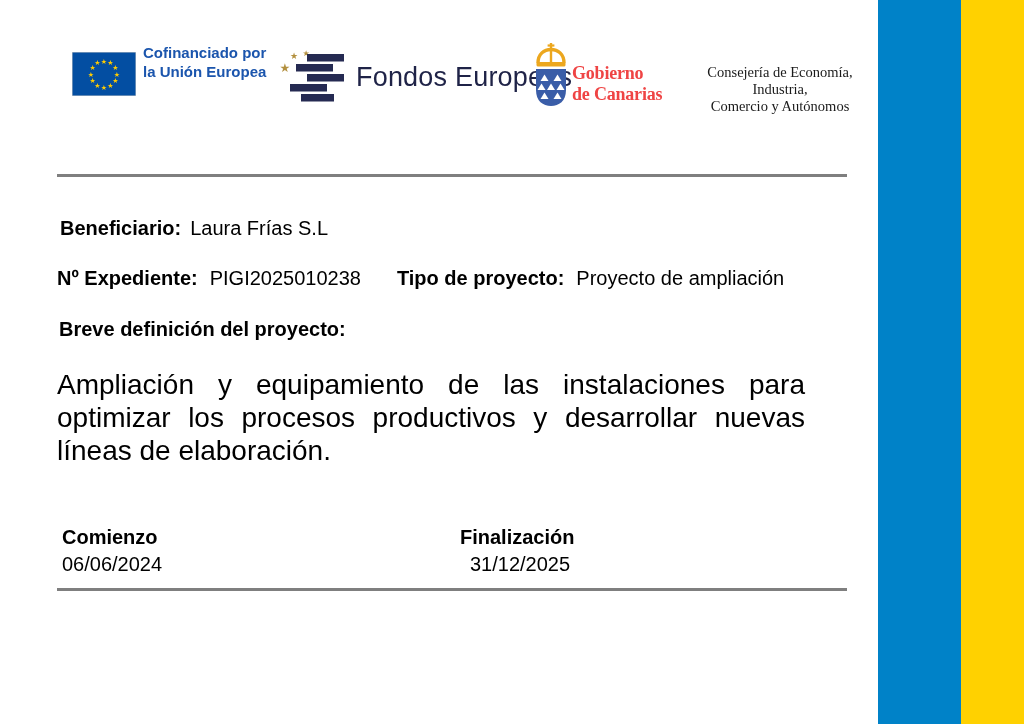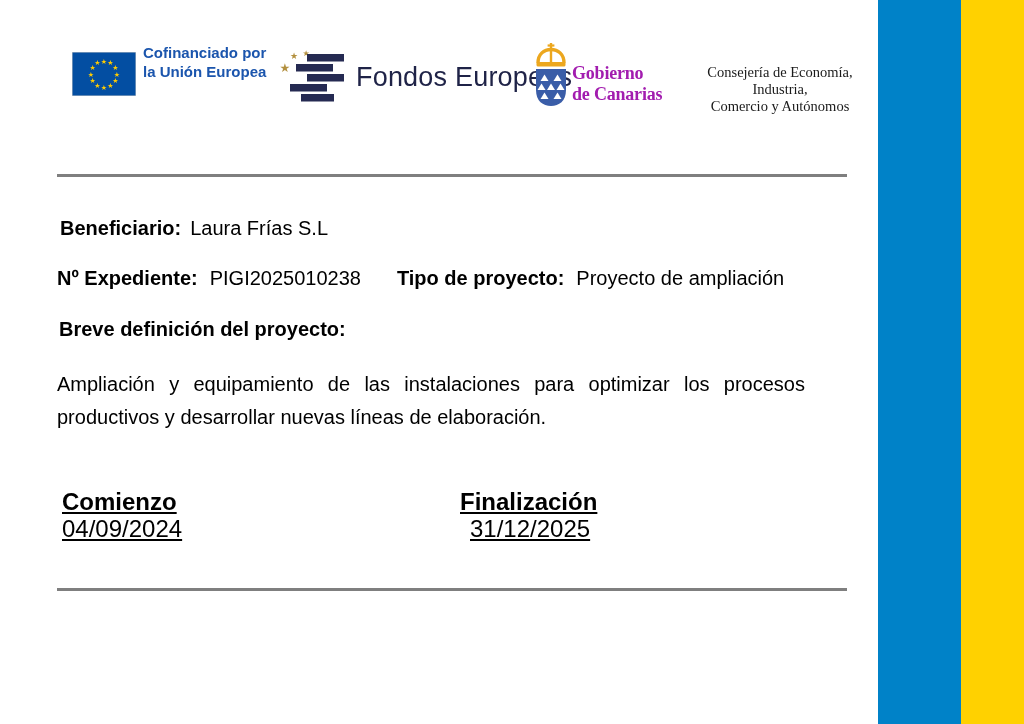--- a/index.html
+++ b/index.html
@@ -32,21 +32,21 @@
   }
   .fondos-icon { position: absolute; left: 277px; top: 46px; width: 72px; height: 62px; }
   .fondos-text {
     position: absolute; left: 356px; top: 62px;
     color: #1F2347; font-size: 27px; letter-spacing: 0.2px;
   }
   .canarias-emblem { position: absolute; left: 534px; top: 43px; width: 34px; height: 64px; }
   .canarias-text {
     position: absolute; left: 572px; top: 63px;
     font-family: "Liberation Serif", serif;
-    font-weight: bold; font-size: 18px; line-height: 21px; color: #a21caf;
+    font-weight: bold; font-size: 18px; line-height: 21px; color: #ef4444;
     letter-spacing: -0.2px;
   }
   .consejeria-text {
     position: absolute; left: 682px; top: 64px;
     font-family: "Liberation Serif", serif;
     font-size: 14.5px; line-height: 17px; color: #1a1a1a; text-align: center;
   }
   
   .rule { position: absolute; left: 57px; width: 790px; height: 3px; background: #7f7f7f; }
   .rule-top { top: 174px; }
@@ -54,25 +54,25 @@
   
   .line { position: absolute; font-size: 20px; white-space: nowrap; }
   .b { font-weight: bold; }
   .beneficiario-line { left: 60px; top: 217px; }
   .beneficiario-line .val { margin-left: 9px; }
   .expediente-line { left: 57px; top: 267px; display: flex; gap: 36px; }
   .pair .val { margin-left: 12px; }
   .definicion-label { left: 59px; top: 318px; font-weight: bold; }
   .definicion-text {
     position: absolute; left: 57px; top: 368px; width: 748px;
-    font-size: 20px; line-height: 33px; text-align: justify;
+    font-size: 28px; line-height: 33px; text-align: justify;
   }
   .inversion-line { left: 61px; top: 459px; }
   .inversion-line .val { margin-left: 7px; }
-  .date-block { position: absolute; top: 488px; font-size: 24px; line-height: 27px; text-decoration: underline; }
+  .date-block { position: absolute; top: 524px; font-size: 20px; line-height: 27px; }
   .date-comienzo { left: 62px; }
   .date-finalizacion { left: 460px; }
   .date-block .date-label { font-weight: bold; display: block; }
   .date-finalizacion .date-value { padding-left: 10px; }
 </style>
 </head>
 <body>
 
 <div class="page">
 
@@ -170,21 +170,21 @@
       <span class="b">Tipo de proyecto:</span><span class="val">Proyecto de ampliación</span>
     </span>
   </div>
 
   <div class="line definicion-label">Breve definición del proyecto:</div>
   <div class="definicion-text">Ampliación y equipamiento de las instalaciones para optimizar los procesos productivos y desarrollar nuevas líneas de elaboración.</div>
 
 
   <div class="date-block date-comienzo">
     <span class="date-label">Comienzo</span>
-    <span class="date-value">04/09/2024</span>
+    <span class="date-value">06/06/2024</span>
   </div>
   <div class="date-block date-finalizacion">
     <span class="date-label">Finalización</span>
     <span class="date-value">31/12/2025</span>
   </div>
 
   <div class="rule rule-bottom"></div>
 
 </div>
 

